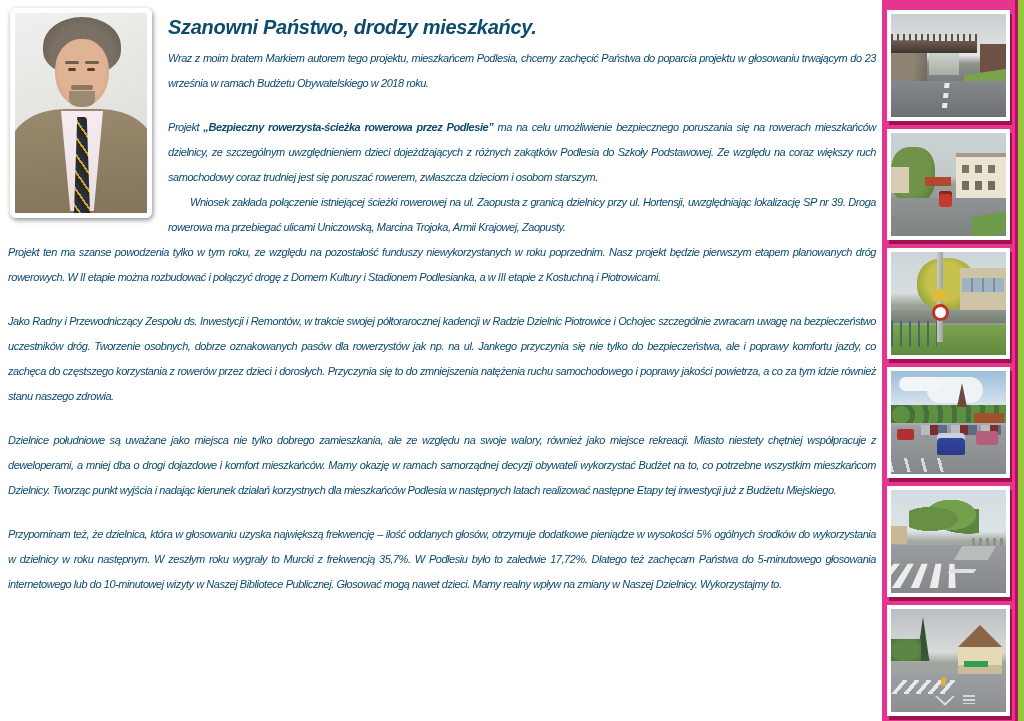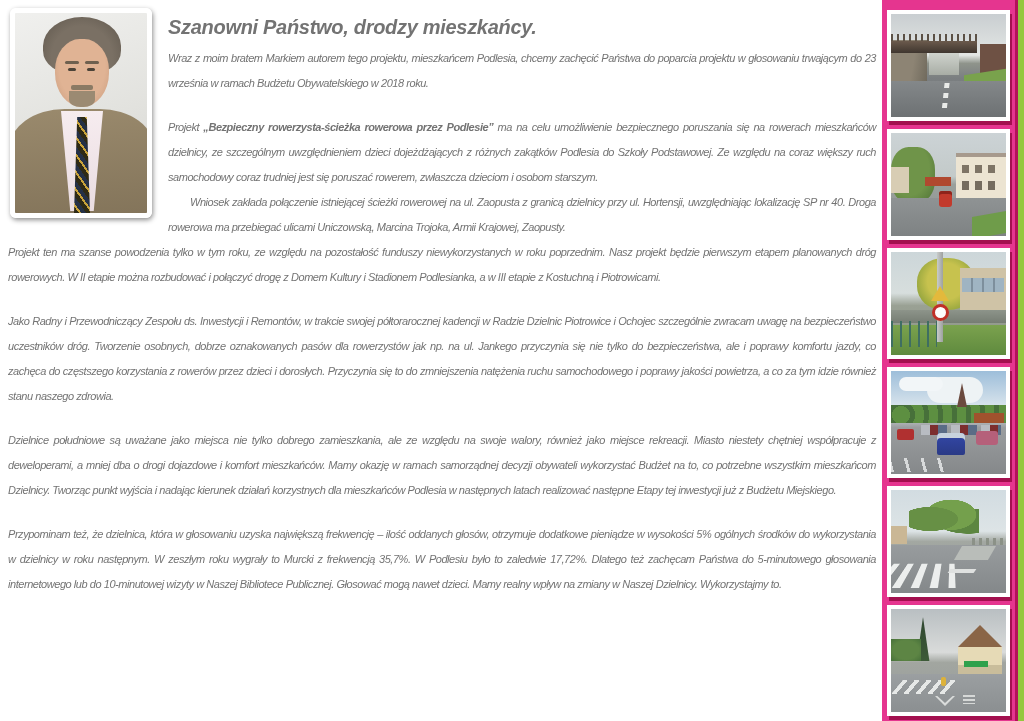--- a/index.html
+++ b/index.html
@@ -1,17 +1,17 @@
 <!DOCTYPE html>
 <html lang="pl"><head>
 <meta charset="utf-8">
 <style>
   html,body{margin:0;padding:0;background:#fff;}
   #page{position:relative;width:1024px;height:721px;background:#fff;overflow:hidden;
-        font-family:"Liberation Sans","DejaVu Sans",sans-serif;font-style:italic;color:#737373;}
+        font-family:"Liberation Sans","DejaVu Sans",sans-serif;font-style:italic;color:#0c4a6e;}
 
   
   #textcol{position:absolute;left:8px;top:6px;width:868px;height:709px;}
   #textcol p{margin:0;text-align:justify;font-size:11px;line-height:25px;letter-spacing:-0.45px;}
   .gap{margin-top:19px !important;}
   h1{font-size:20px;line-height:26px;margin:8px 0 6px 0;font-weight:bold;font-style:italic;letter-spacing:-0.3px;}
   .bold{font-weight:bold;}
   .indent{display:inline-block;width:22px;}
 
   
@@ -130,21 +130,21 @@
       <i class="pt-jacket"></i>
       <i class="pt-shirt"></i>
       <i class="pt-tie"></i>
     </div>
 
     <h1>Szanowni Państwo, drodzy mieszkańcy.</h1>
 
     <p>Wraz z moim bratem Markiem autorem tego projektu, mieszkańcem Podlesia, chcemy zachęcić Państwa do poparcia projektu w głosowaniu trwającym do 23 września w ramach Budżetu Obywatelskiego w 2018 roku.</p>
 
     <p class="gap"><span>Projekt </span><span class="bold">„Bezpieczny rowerzysta-ścieżka rowerowa przez Podlesie”</span><span> ma na celu umożliwienie bezpiecznego poruszania się na rowerach mieszkańców dzielnicy, ze szczególnym uwzględnieniem dzieci dojeżdżających z różnych zakątków Podlesia do Szkoły Podstawowej. Ze względu na coraz większy ruch samochodowy coraz trudniej jest się poruszać rowerem, zwłaszcza dzieciom i osobom starszym.</span><br>
-      <span class="indent"></span><span>Wniosek zakłada połączenie istniejącej ścieżki rowerowej na ul. Zaopusta z granicą dzielnicy przy ul. Hortensji, uwzględniając lokalizację SP nr 40. Droga rowerowa ma przebiegać ulicami Uniczowską, Marcina Trojoka, Armii Krajowej, Zaopusty.</span><br>
+      <span class="indent"></span><span>Wniosek zakłada połączenie istniejącej ścieżki rowerowej na ul. Zaopusta z granicą dzielnicy przy ul. Hortensji, uwzględniając lokalizację SP nr 39. Droga rowerowa ma przebiegać ulicami Uniczowską, Marcina Trojoka, Armii Krajowej, Zaopusty.</span><br>
       <span>Projekt ten ma szanse powodzenia tylko w tym roku, ze względu na pozostałość funduszy niewykorzystanych w roku poprzednim. Nasz projekt będzie pierwszym etapem planowanych dróg rowerowych. W II etapie można rozbudować i połączyć drogę z Domem Kultury i Stadionem Podlesianka, a w III etapie z Kostuchną i Piotrowicami.</span></p>
 
     <p class="gap">Jako Radny i Przewodniczący Zespołu ds. Inwestycji i Remontów, w trakcie swojej półtorarocznej kadencji w Radzie Dzielnic Piotrowice i Ochojec szczególnie zwracam uwagę na bezpieczeństwo uczestników dróg. Tworzenie osobnych, dobrze oznakowanych pasów dla rowerzystów jak np. na ul. Jankego przyczynia się nie tylko do bezpieczeństwa, ale i poprawy komfortu jazdy, co zachęca do częstszego korzystania z rowerów przez dzieci i dorosłych. Przyczynia się to do zmniejszenia natężenia ruchu samochodowego i poprawy jakości powietrza, a co za tym idzie również stanu naszego zdrowia.</p>
 
     <p class="gap">Dzielnice południowe są uważane jako miejsca nie tylko dobrego zamieszkania, ale ze względu na swoje walory, również jako miejsce rekreacji. Miasto niestety chętniej współpracuje z deweloperami, a mniej dba o drogi dojazdowe i komfort mieszkańców. Mamy okazję w ramach samorządnej decyzji obywateli wykorzystać Budżet na to, co potrzebne wszystkim mieszkańcom Dzielnicy. Tworząc punkt wyjścia i nadając kierunek działań korzystnych dla mieszkańców Podlesia w następnych latach realizować następne Etapy tej inwestycji już z Budżetu Miejskiego.</p>
 
     <p class="gap">Przypominam też, że dzielnica, która w głosowaniu uzyska największą frekwencję – ilość oddanych głosów, otrzymuje dodatkowe pieniądze w wysokości 5% ogólnych środków do wykorzystania w dzielnicy w roku następnym. W zeszłym roku wygrały to Murcki z frekwencją 35,7%. W Podlesiu było to zaledwie 17,72%. Dlatego też zachęcam Państwa do 5-minutowego głosowania internetowego lub do 10-minutowej wizyty w Naszej Bibliotece Publicznej. Głosować mogą nawet dzieci. Mamy realny wpływ na zmiany w Naszej Dzielnicy. Wykorzystajmy to.</p>
 
   </div>
 

